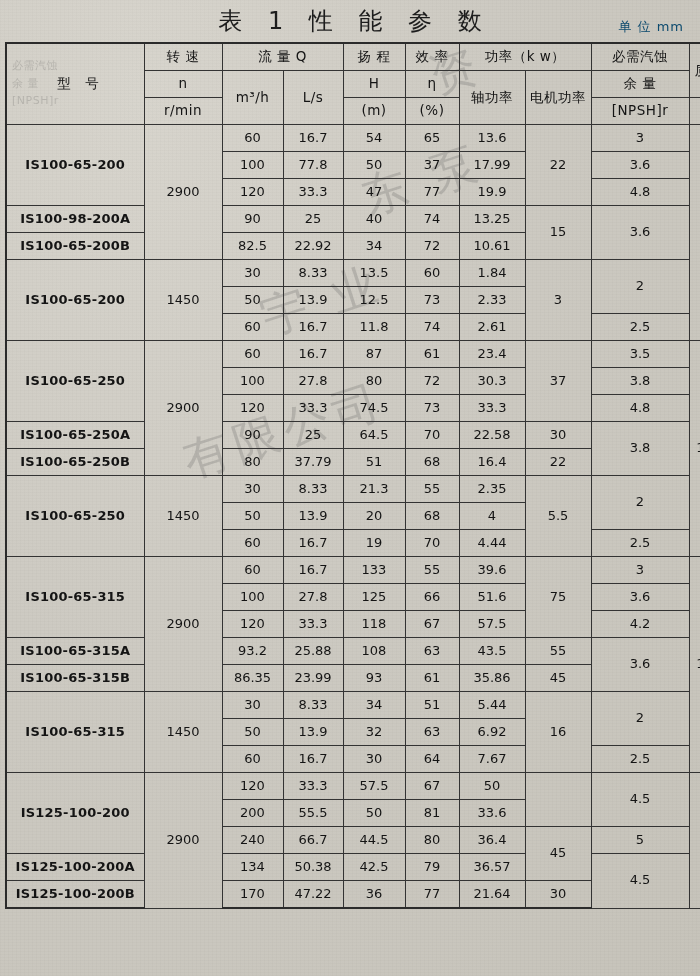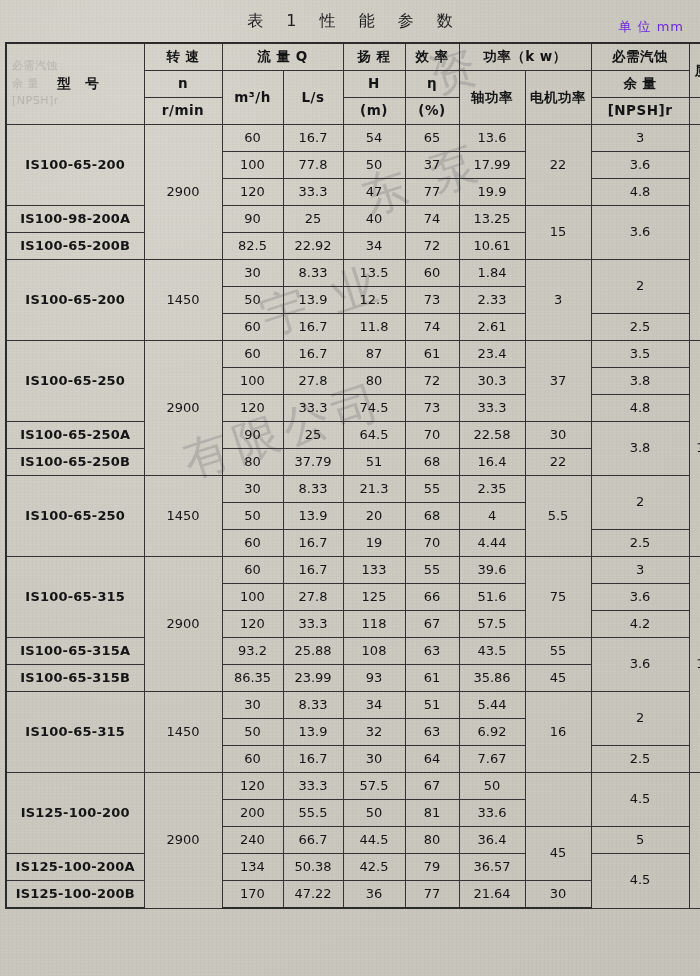--- a/index.html
+++ b/index.html
@@ -31,33 +31,33 @@
   }
   
   .title-bar {
     position: relative;
     height: 42px;
     display: flex;
     align-items: center;
     justify-content: center;
   }
   .doc-title {
-    font-size: 16px;
+    font-size: 24px;
     letter-spacing: 9px;
     color: #1d1d1d;
     font-family: "DejaVu Sans", sans-serif;
     font-weight: 500;
     text-indent: 9px;
   }
   .unit-note {
     position: absolute;
     right: 16px;
     bottom: 6px;
     font-size: 13px;
-    color: #6d28d9;
+    color: #0c4a6e;
     font-family: "DejaVu Sans", sans-serif;
     letter-spacing: 1px;
   }
   
   table.perf {
     border-collapse: collapse;
     width: 690px;
     margin-left: 5px;
     table-layout: fixed;
     background: transparent;
@@ -69,21 +69,21 @@
     font-size: 13px;
     color: #141414;
     font-family: "DejaVu Sans", sans-serif;
     padding: 0;
     height: 26px;
     line-height: 1.15;
     background: transparent;
   }
   table.perf thead th {
     font-size: 13.5px;
-    font-weight: 700;
+    font-weight: 400;
     letter-spacing: 0.5px;
   }
   .hdr-model {
     letter-spacing: 6px;
     text-indent: 6px;
     font-size: 15px;
   }
   .sub { font-size: 12px; }
   .model-cell {
     font-size: 13px;

